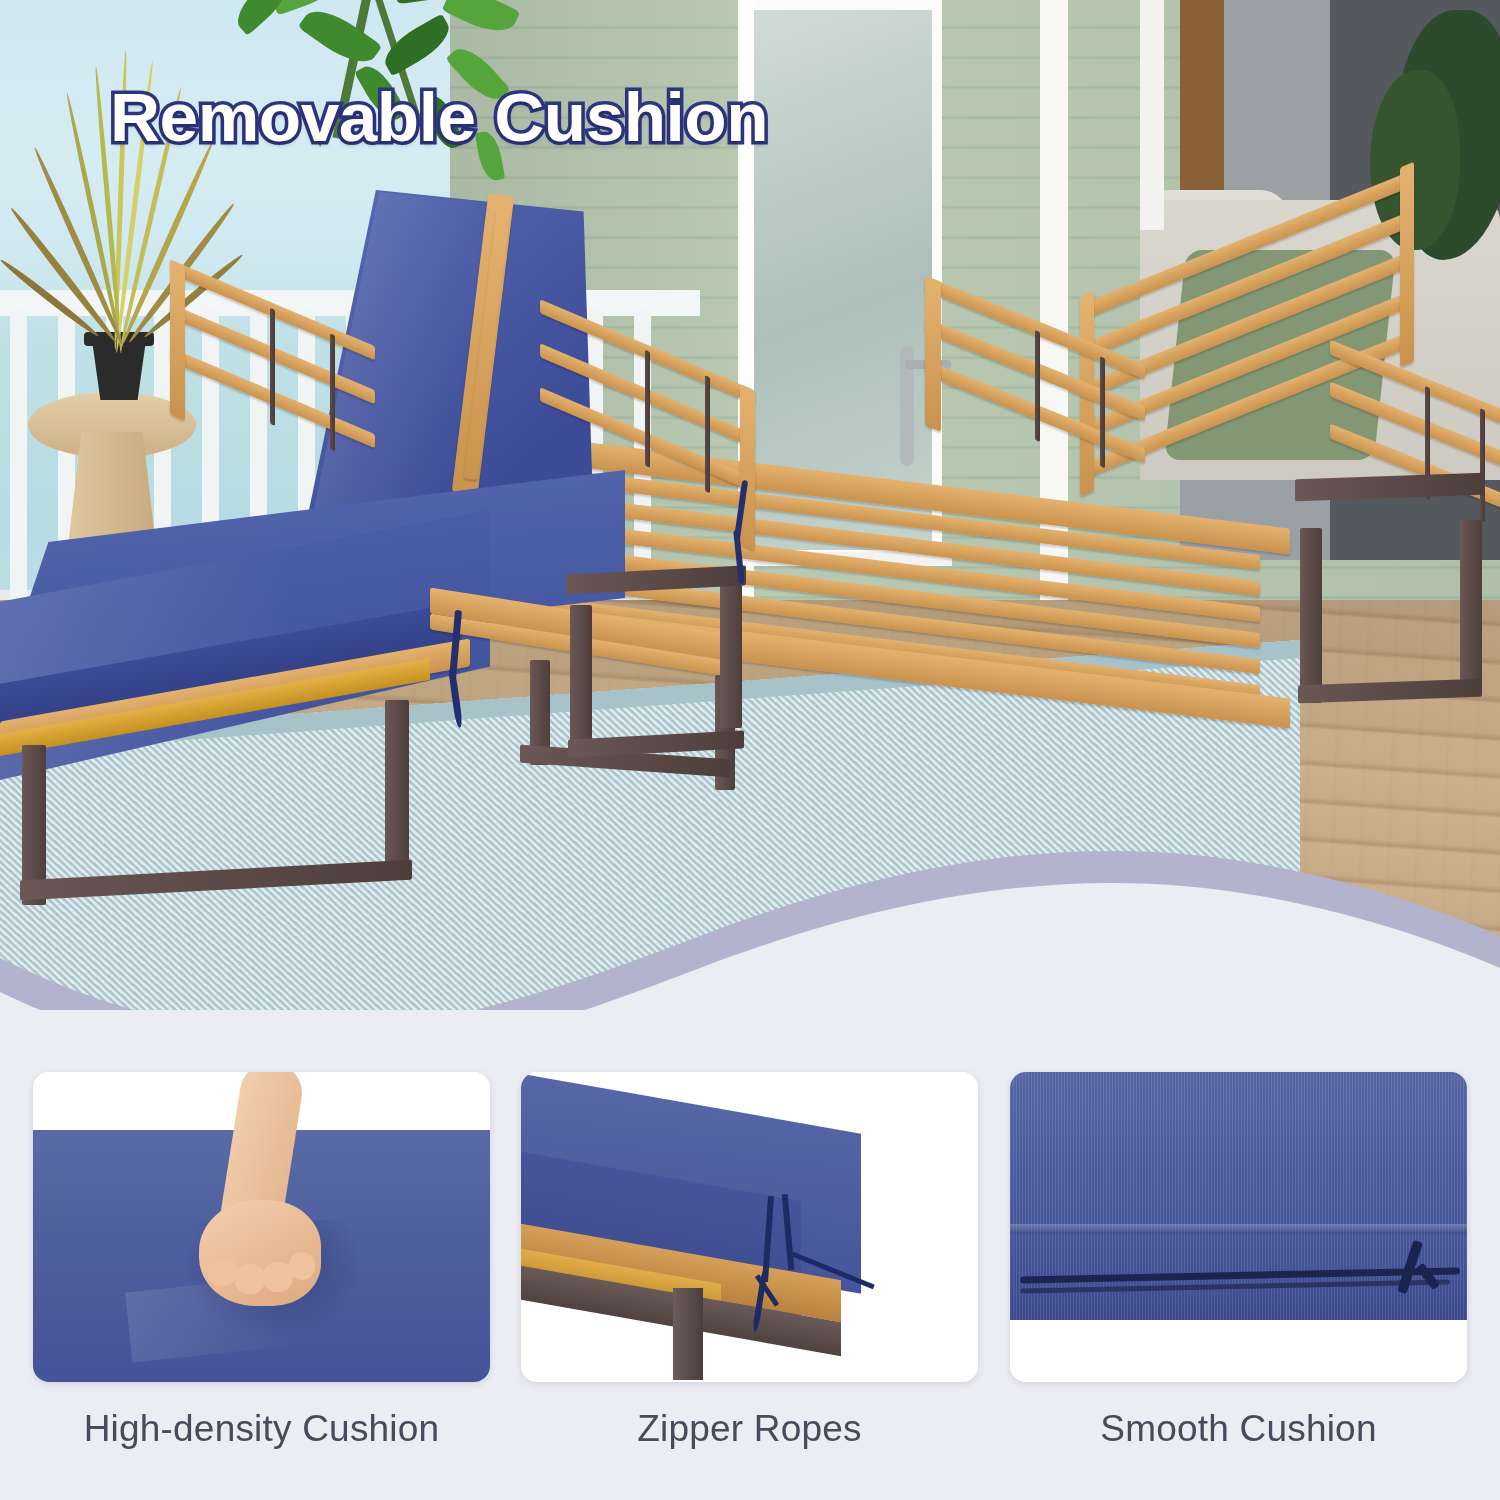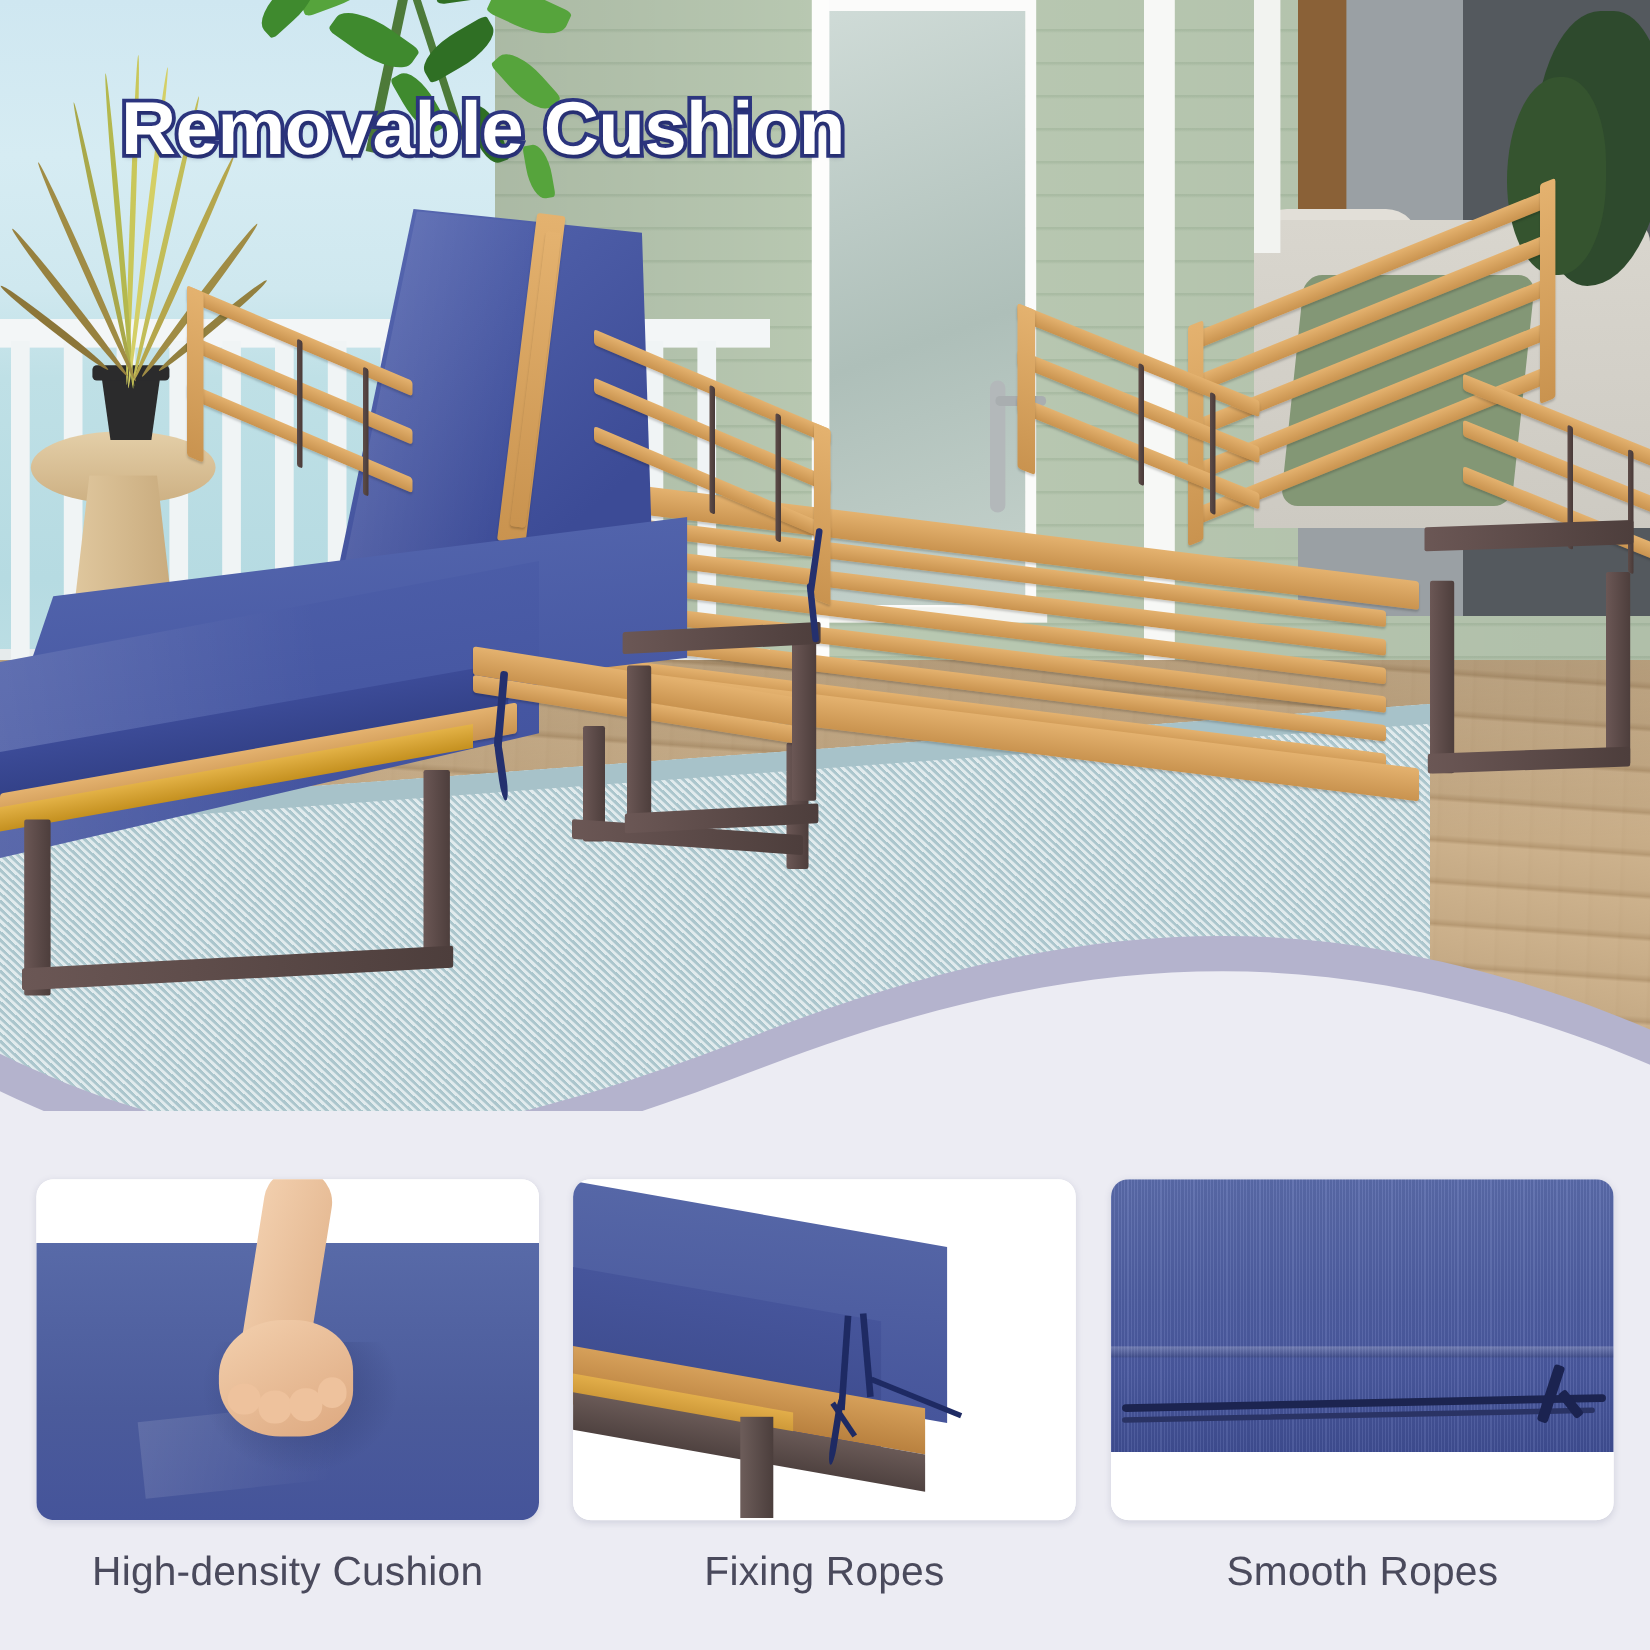--- a/index.html
+++ b/index.html
@@ -428,19 +428,19 @@
         <div class="c3-zip2"></div>
         <div class="c3-pull"></div>
         <div class="c3-pull2"></div>
         <div class="c3-white"></div>
       </div>
 
     </div>
 
     <div class="captions">
       <div class="caption cap1">High-density Cushion</div>
-      <div class="caption cap2">Fixing Ropes</div>
-      <div class="caption cap3">Smooth Ropes</div>
+      <div class="caption cap2">Zipper Ropes</div>
+      <div class="caption cap3">Smooth Cushion</div>
     </div>
 
   </div>
 
 </div>
 
 </body></html>

